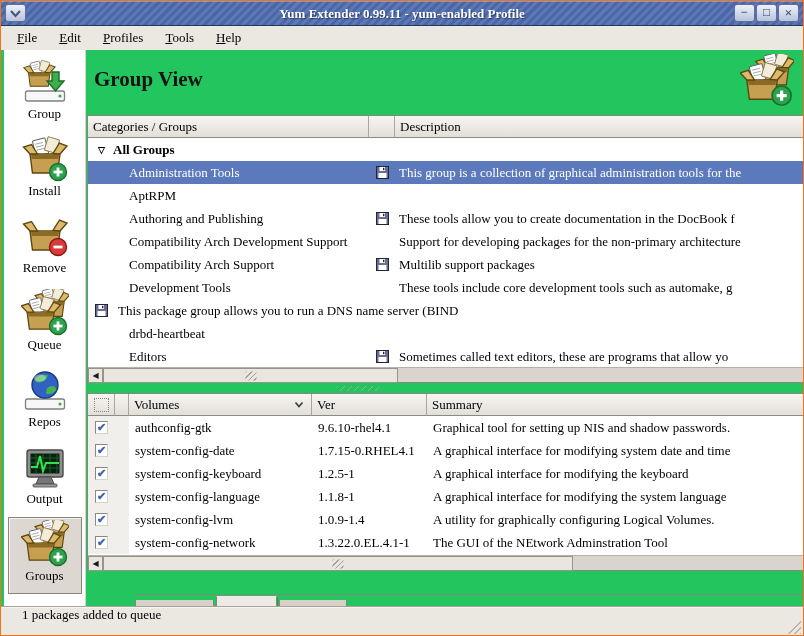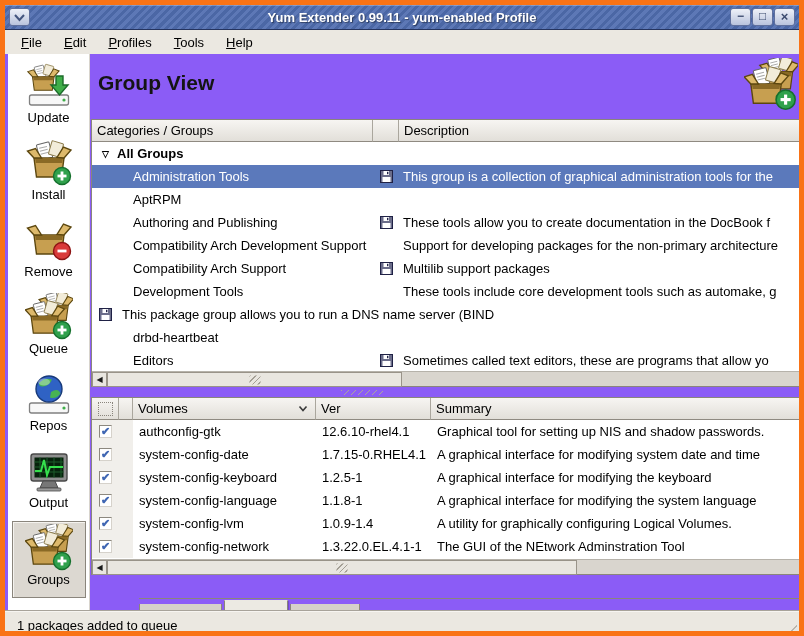--- a/index.html
+++ b/index.html
@@ -1,20 +1,20 @@
 <!DOCTYPE html>
 <html><head>
 <meta charset="utf-8">
 <style>
   html,body{margin:0;padding:0;background:#6b6b6b;}
   *{box-sizing:border-box;}
   .window{
     position:relative;width:804px;height:636px;overflow:hidden;
-    font-family:Liberation Sans, sans-serif;font-size:13px;color:#000;
-    background:#8b5cf6;border:5px solid #f97316;
+    font-family:Liberation Serif, serif;font-size:13px;color:#000;
+    background:#22c55e;border:1px solid #f97316;
   }
   
   .titlebar{position:absolute;left:0;top:0;width:100%;height:25px;
     background:repeating-linear-gradient(135deg,#5d78b6 0 3px,#4b67a5 3px 6px);
     border-bottom:1px solid #25345f;box-shadow:inset 0 1px 0 rgba(255,255,255,.28);}
   .tb-title{position:absolute;left:0;top:0;width:100%;text-align:center;line-height:25px;
     color:#fff;font-weight:bold;font-size:13px;text-shadow:1px 1px 1px rgba(0,0,0,.45);}
   .tb-btn{position:absolute;top:3px;width:21px;height:18px;border:1px solid #5f6f9d;border-radius:3px;
     background:linear-gradient(#eef1f8,#b9c3dd);color:#3b4a6e;font-weight:bold;font-size:12px;
     line-height:15px;text-align:center;cursor:default;}
@@ -98,22 +98,22 @@
     background:repeating-linear-gradient(135deg,#aba69c 0 1px,transparent 1px 5px);}
   
   .tabstrip{position:absolute;left:1px;top:544px;width:709px;height:29px;
     border-top:1px solid #8a857c;display:flex;align-items:flex-end;margin-left:48px;}
   .tab{height:23px;padding:3px 10px 0;background:#d5d1c9;border:1px solid #8a857c;border-top:none;
     margin-right:2px;border-radius:0 0 3px 3px;white-space:nowrap;}
   .tab.active{height:27px;background:#eceae3;margin-top:-1px;padding-top:6px;
     border-top:1px solid #eceae3;box-shadow:1px 1px 1px rgba(0,0,0,.2);}
   
   .statusbar{position:absolute;left:0;top:605px;width:100%;height:30px;background:#ebe8e1;
-    border-top:1px solid #a8a39a;box-shadow:inset 0 1px 0 #f7f5f1;display:flex;align-items:center;
-    padding-left:12px;}
+    border-top:1px solid #a8a39a;box-shadow:inset 0 1px 0 #f7f5f1;display:flex;
+    padding-left:21px;}
   .resize-grip{position:absolute;right:2px;bottom:2px;width:15px;height:15px;
     background:repeating-linear-gradient(135deg,#b9b5ac 0 1px,transparent 1px 4px);
     clip-path:polygon(100% 0,100% 100%,0 100%);}
   .floppy{flex:0 0 auto;}
 </style>
 </head>
 <body>
 
 <svg width="0" height="0" style="position:absolute" aria-hidden="true">
   <defs>
@@ -181,21 +181,21 @@
 
   <div class="sidebar">
     <div class="side-item">
       <svg viewBox="0 0 48 48">
         <use href="#i-drive"></use>
         <g transform="translate(1,1) scale(0.72)">
             <use href="#i-boxpapers"></use>
           </g>
         <path d="M31 14 L38 14 L38 23 L43 23 L34.5 33 L26 23 L31 23 Z" fill="#3fae49" stroke="#1b6b2a" stroke-width="1.4"></path>
       </svg>
-      <span class="side-label">Update</span>
+      <span class="side-label">Group</span>
     </div>
     <div class="side-item">
       <svg viewBox="0 0 48 48">
         <use href="#i-boxpapers"></use>
           <use href="#i-plus"></use>
       </svg>
       <span class="side-label">Install</span>
     </div>
     <div class="side-item">
       <svg viewBox="0 0 48 48">
@@ -445,21 +445,21 @@
               <div class="cell cw-chk">
                   <span class="checkbox">
                     <span>✔</span>
                   </span>
                 </div>
               <div class="cell cw-sp"></div>
               <div class="cell cw-pkg cell-pad">
                   <span>authconfig-gtk</span>
                 </div>
               <div class="cell cw-ver cell-pad">
-                  <span>12.6.10-rhel4.1</span>
+                  <span>9.6.10-rhel4.1</span>
                 </div>
               <div class="cell cw-sum cell-pad">
                   <span>Graphical tool for setting up NIS and shadow passwords.</span>
                 </div>
             </div>
 
             <div class="tr">
               <div class="cell cw-chk">
                   <span class="checkbox">
                     <span>✔</span>

